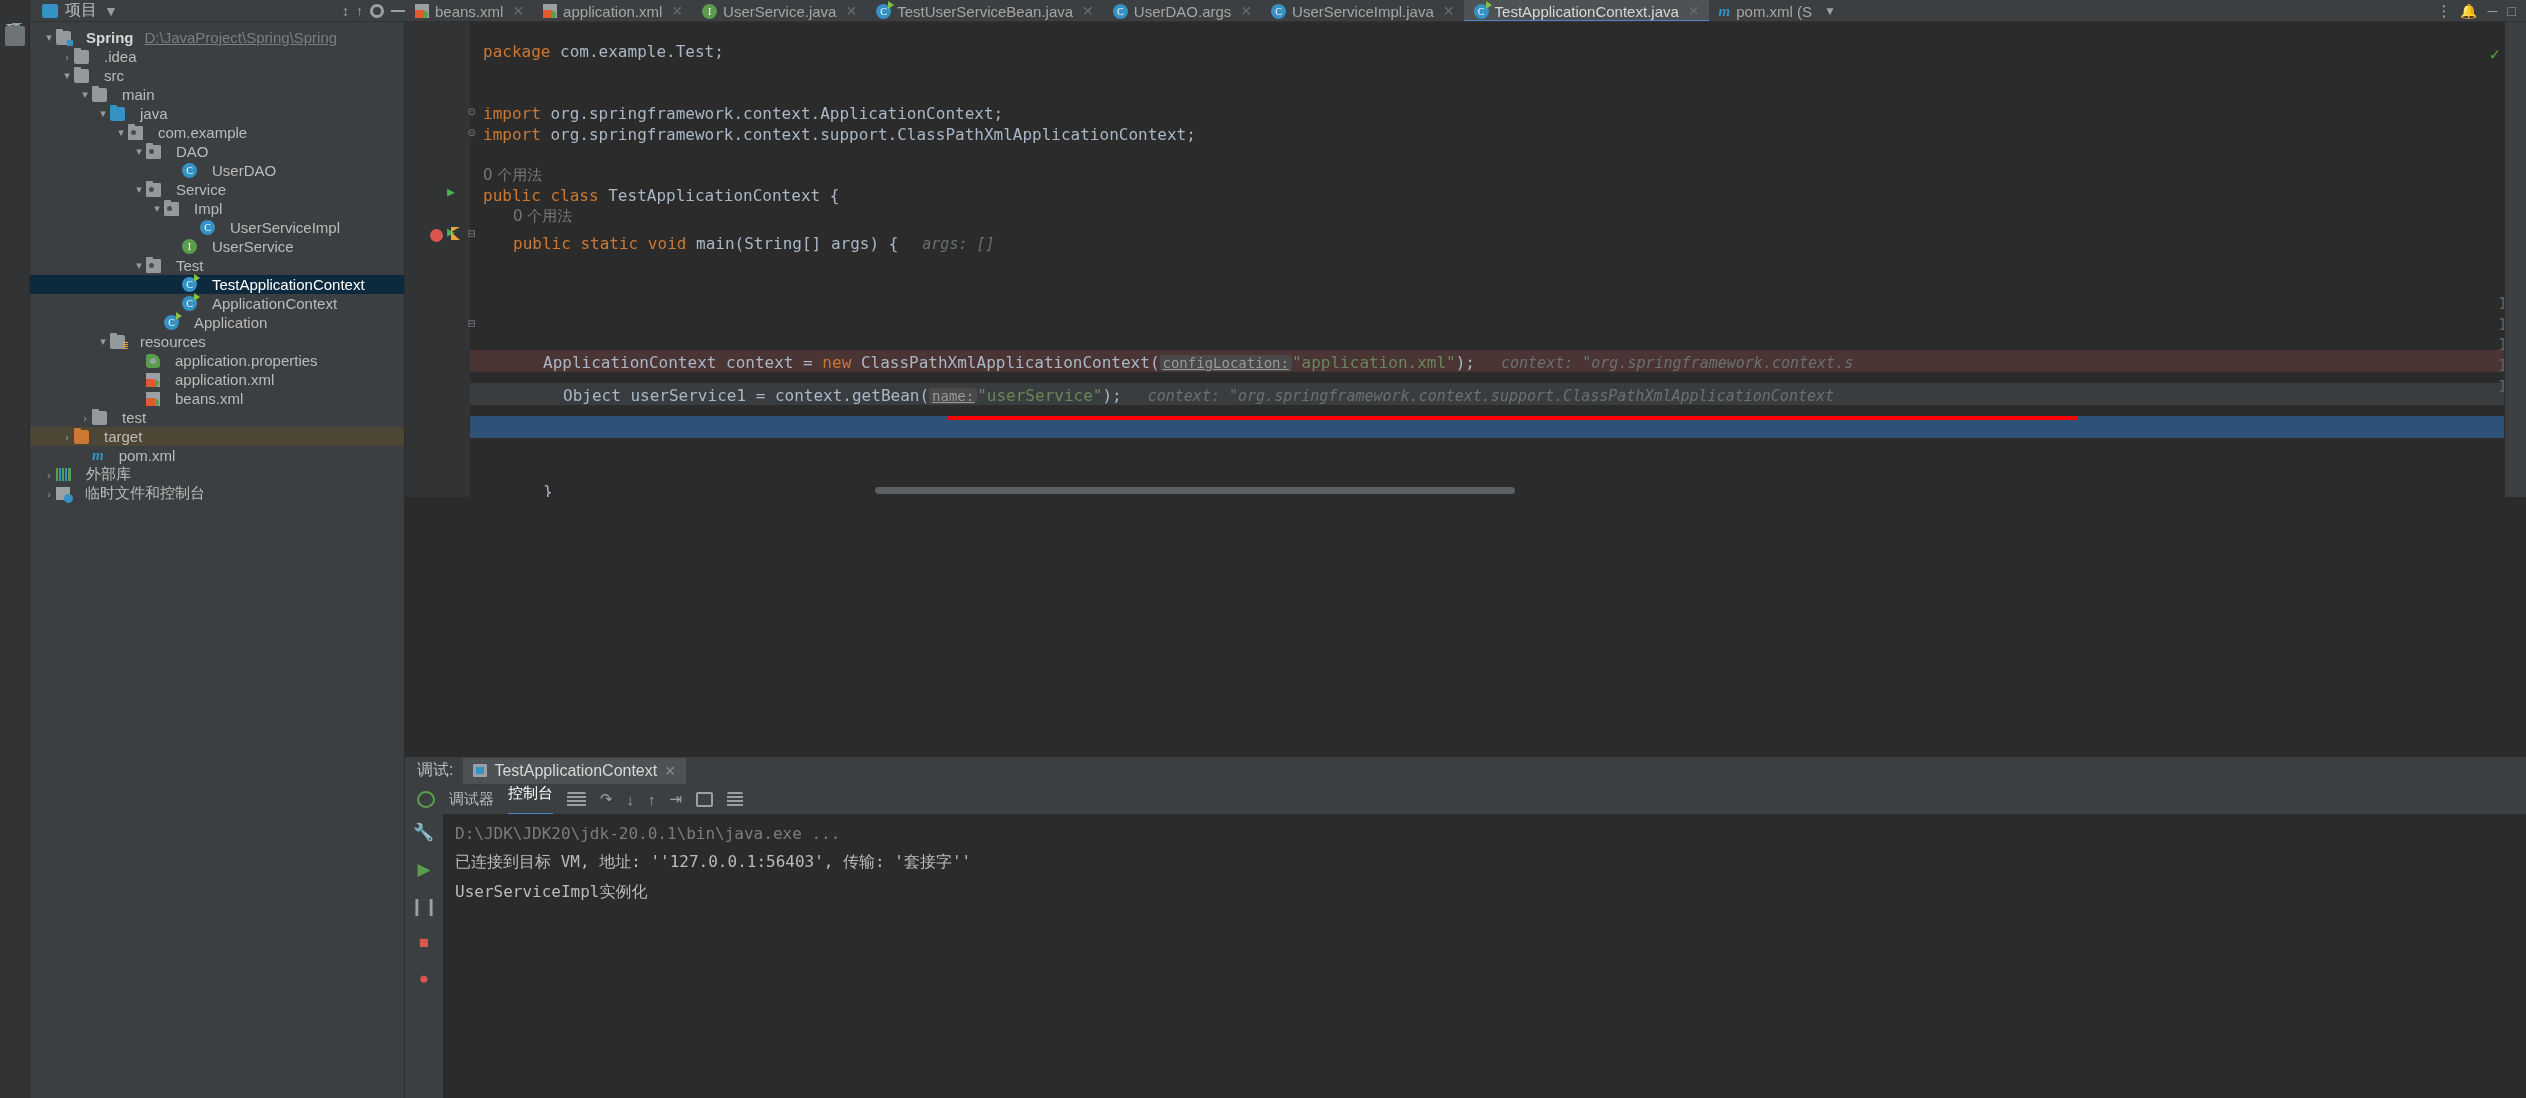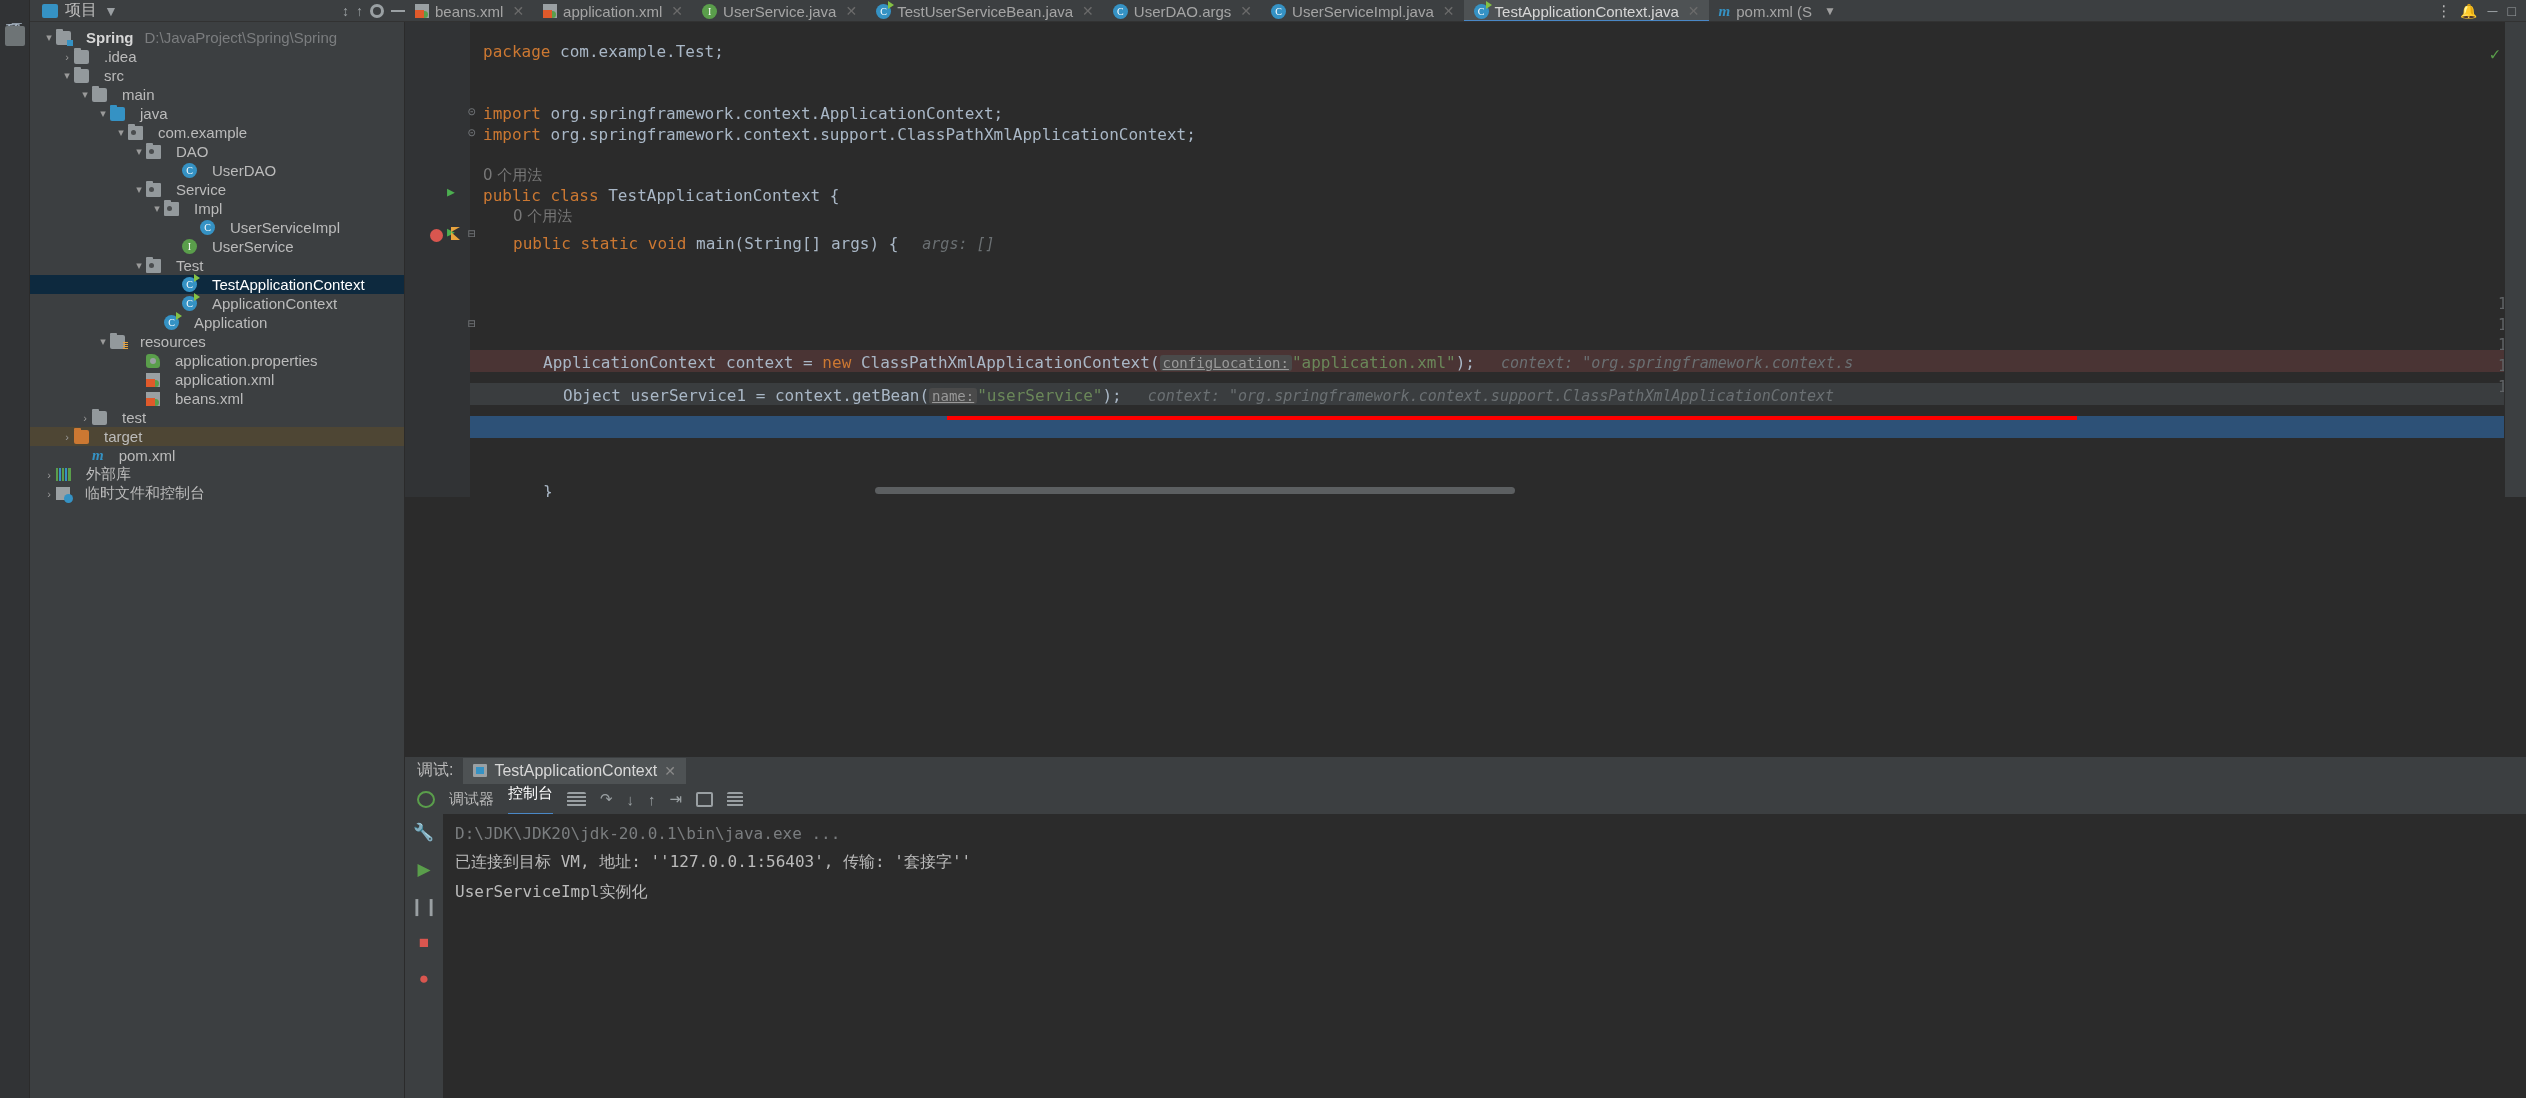--- a/index.html
+++ b/index.html
@@ -61,21 +61,21 @@
   }
   .trow {
     display:flex; align-items:center; height:19px; font-size:15px;
     color:#bbbbbb; white-space:nowrap; padding-right:4px;
   }
   .trow.sel { background:#0d293e; color:#ffffff; }
   .trow.target-hl { background:#4e4634; }
   .arrow { width:14px; font-size:11px; color:#9a9a9a; text-align:center; flex:0 0 14px; }
   .arrow.empty { visibility:hidden; }
   .tlabel { margin-left:15px; }
-  .tpath { margin-left:11px; color:#7b7d7f; font-size:15px; }
+  .tpath { margin-left:11px; color:#7b7d7f; font-size:15px;text-decoration:underline; }
   .tname-bold { font-weight:bold; color:#d6d6d6; }
 
   
   .ic { width:15px; height:14px; flex:0 0 15px; position:relative; display:inline-block; }
   .ic-folder { background:#93999c; border-radius:1px 2px 2px 2px; }
   .ic-folder:before { content:""; position:absolute; left:0; top:-2px; width:7px; height:3px; background:#93999c; border-radius:1px; }
   .ic-folder.blue { background:#3592c4; }
   .ic-folder.blue:before { background:#3592c4; }
   .ic-folder.orange { background:#cc7832; }
   .ic-folder.orange:before { background:#cc7832; }

